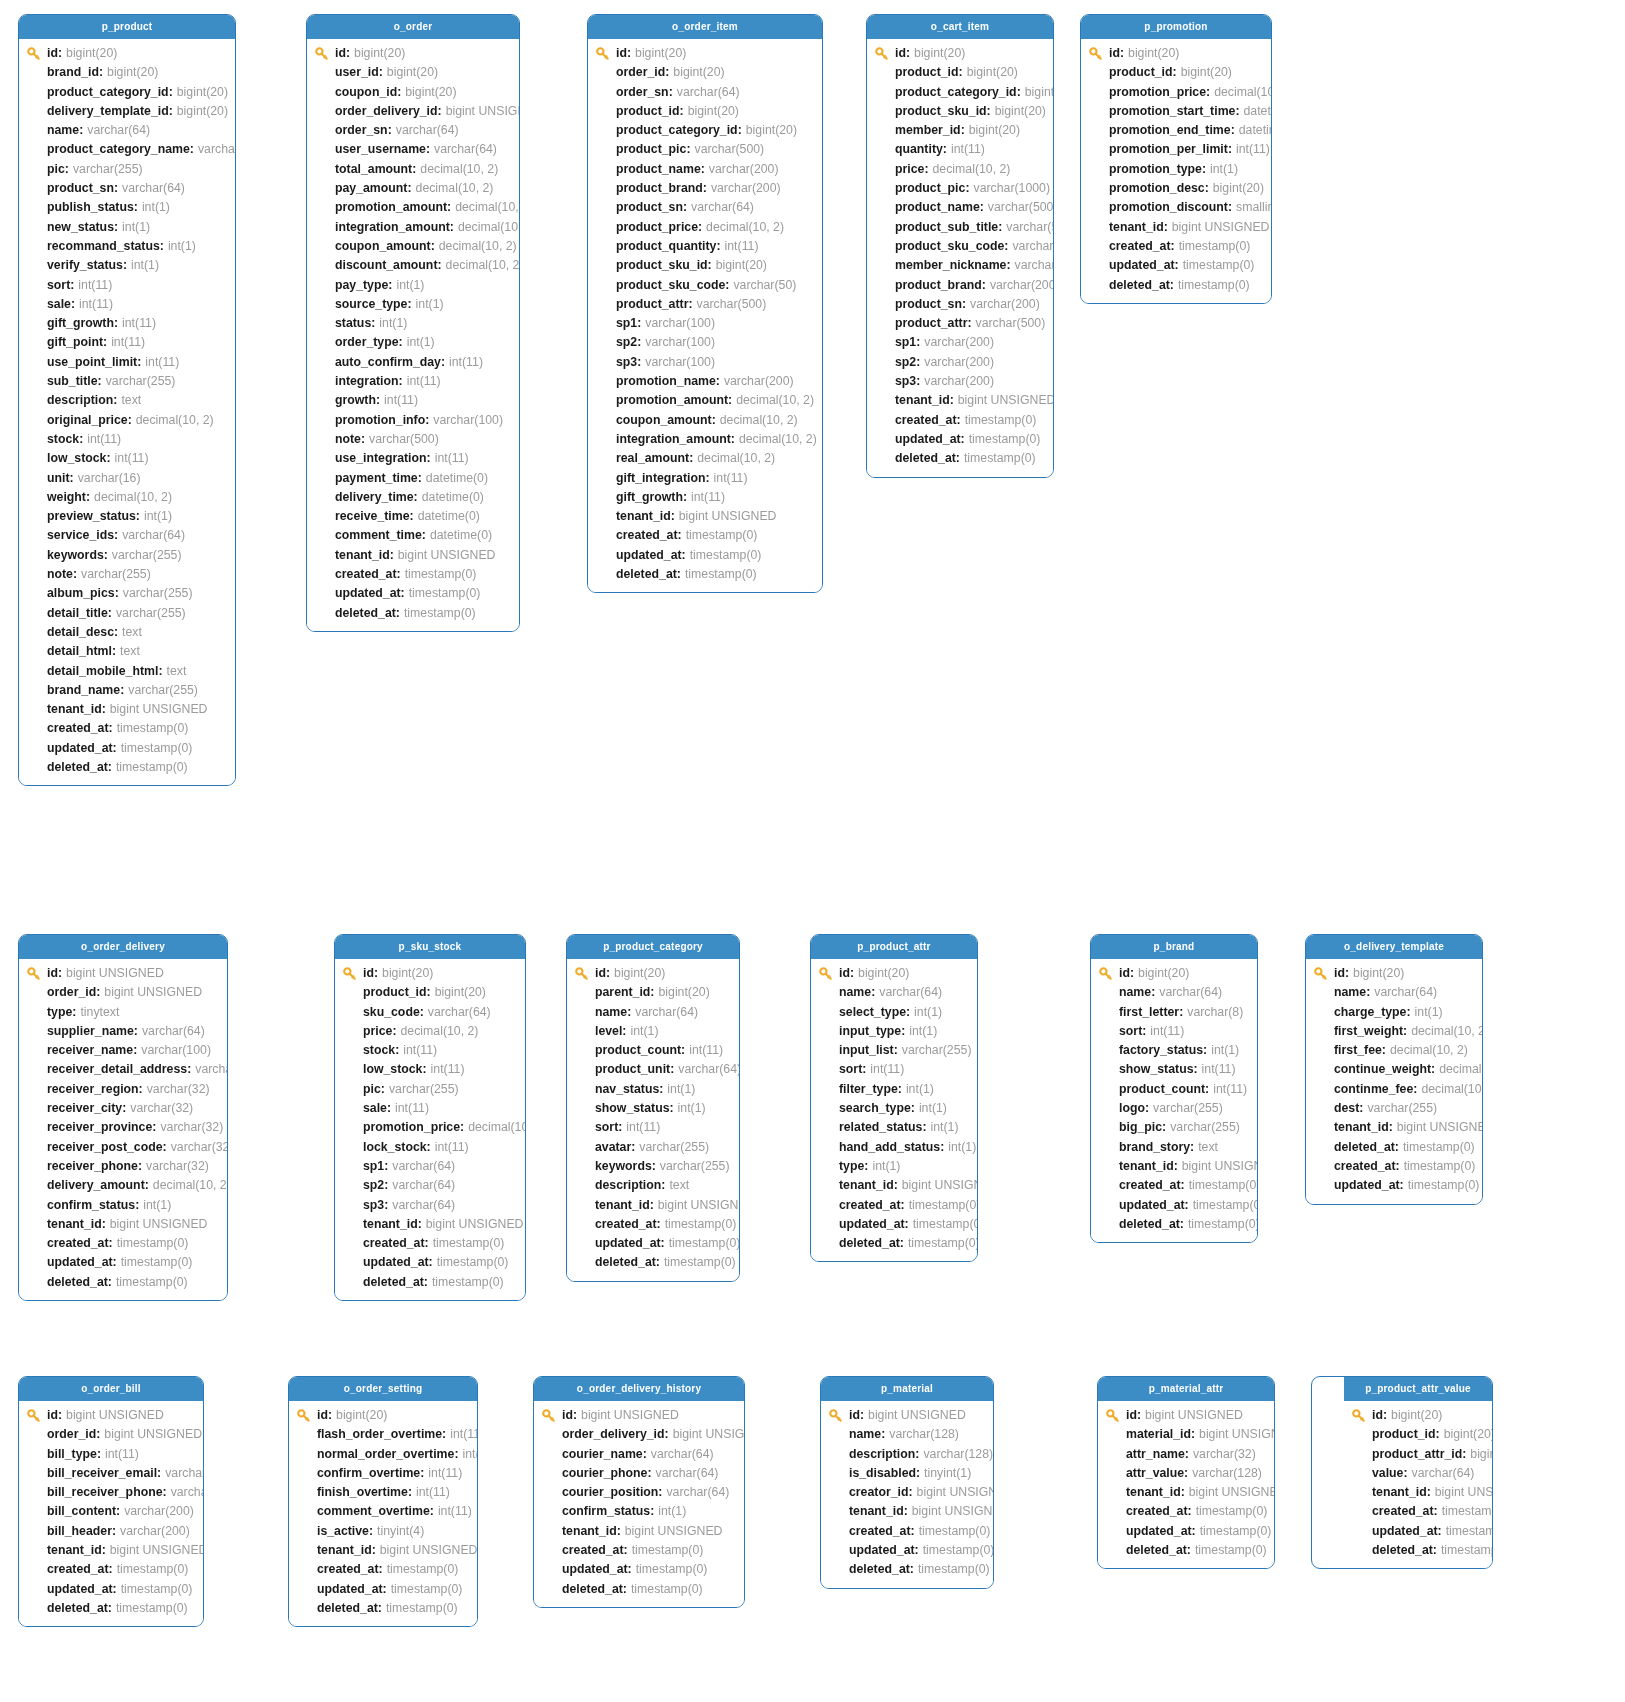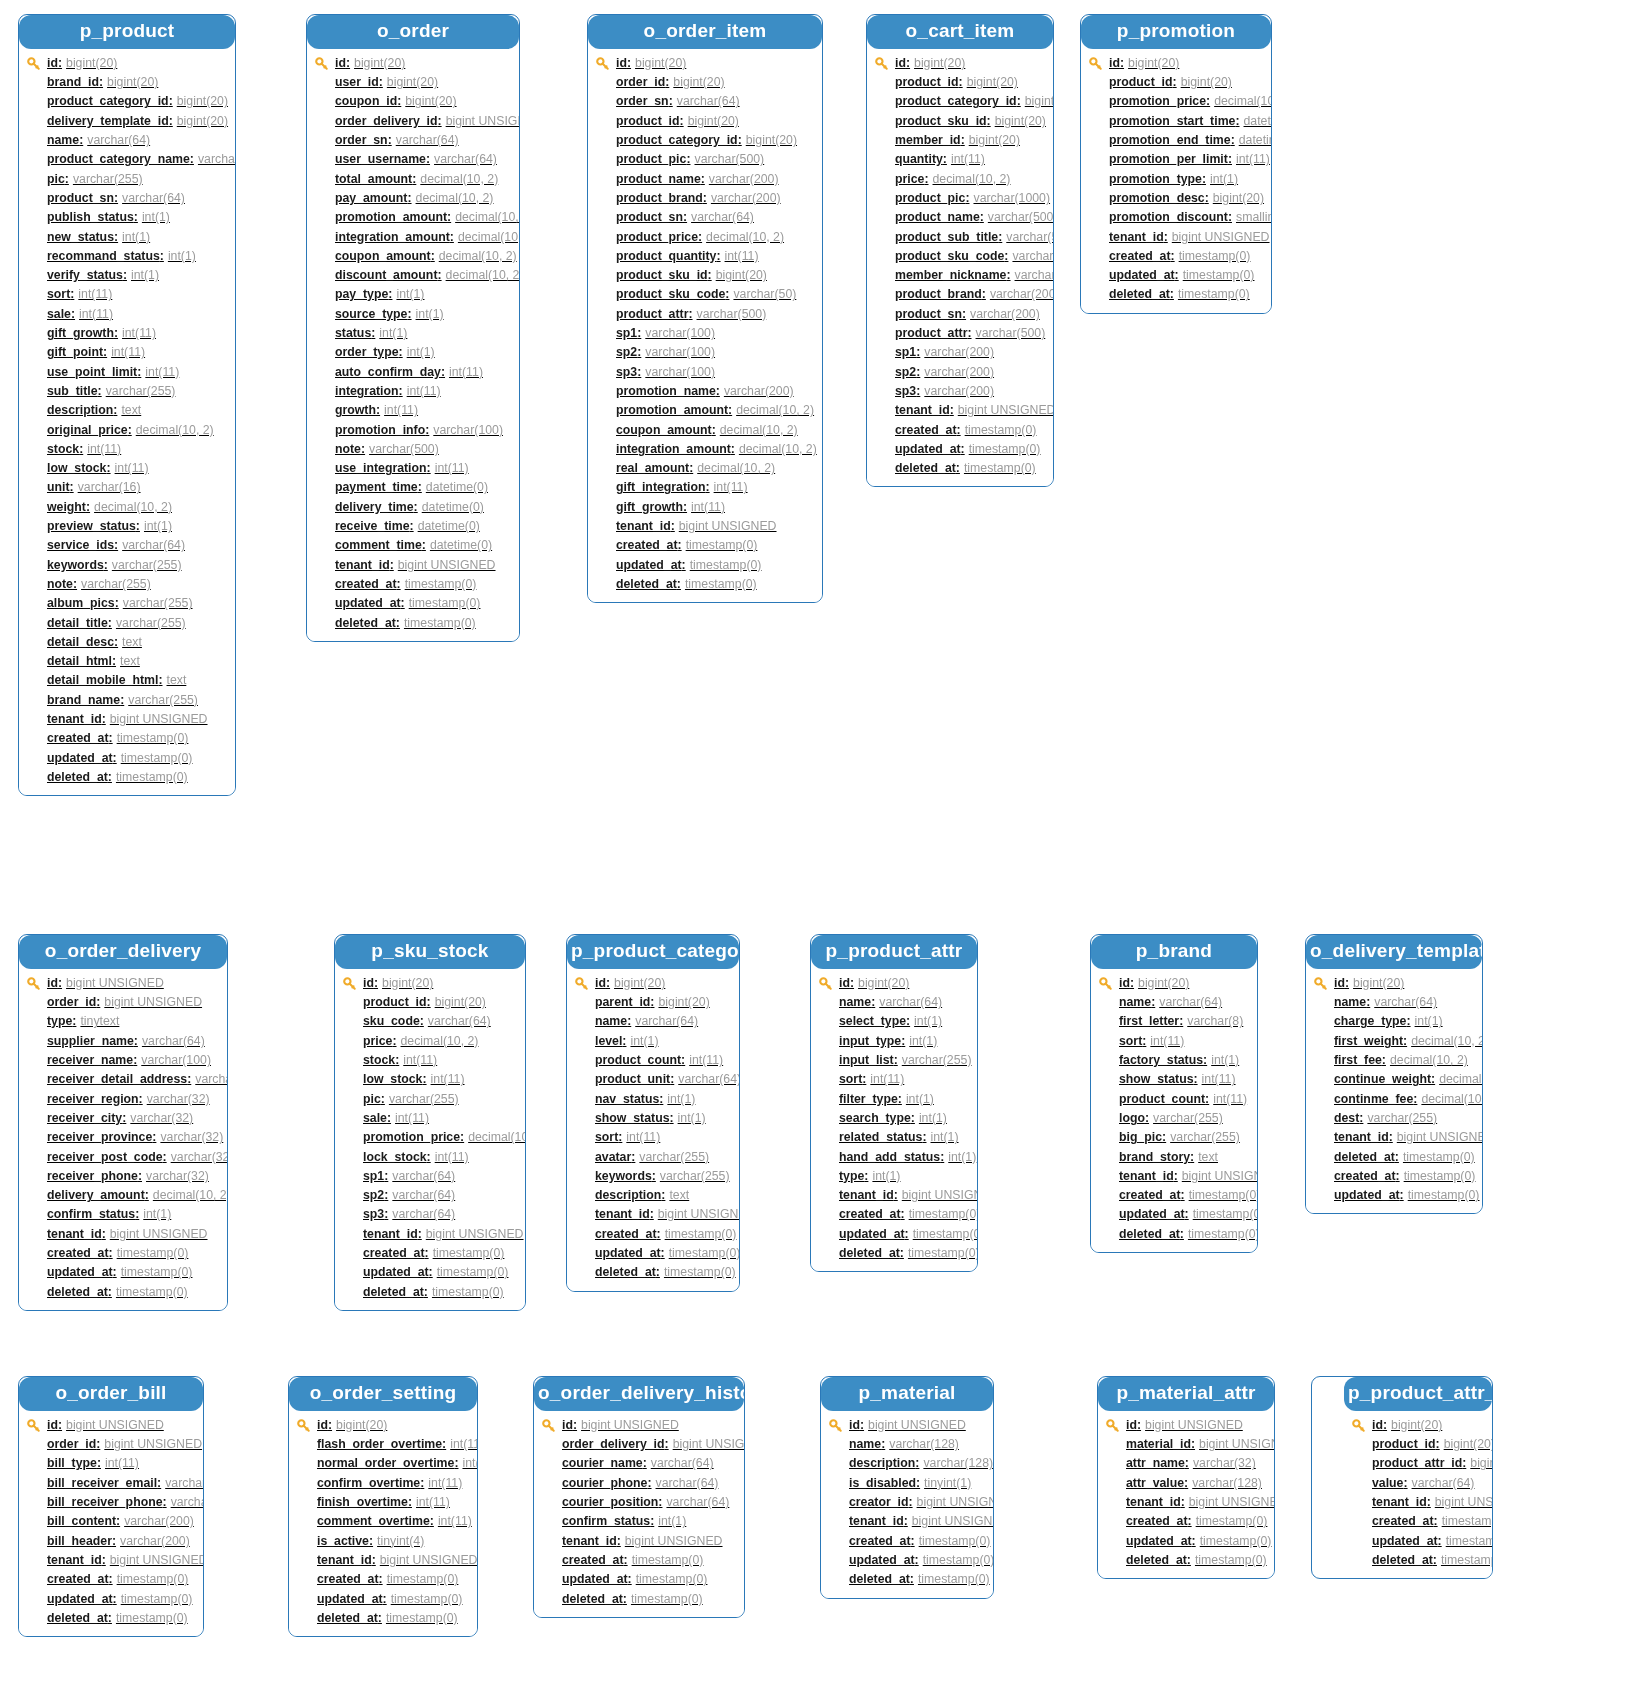--- a/index.html
+++ b/index.html
@@ -23,33 +23,31 @@
     position: absolute;
     border: 1.5px solid #2a78b8;
     border-radius: 9px;
     background: #ffffff;
     box-sizing: border-box;
     overflow: hidden;
   }
   .tbl-header {
     background: #3c8dc5;
     color: #ffffff;
-    font-size: 19px;
+    font-size: 10px;
     font-weight: bold;
     text-align: center;
     padding: 6px 4px 7px 4px;
     letter-spacing: 0.2px;
     line-height: 1.1;
     white-space: nowrap;
-    border-radius: 12px;
   }
   .tbl-body {
     padding: 5px 0 8px 0;
     background: #ffffff;
-    text-decoration: underline;
   }
   .col-row {
     display: flex;
     align-items: center;
     height: 19.3px;
     padding-left: 8px;
     white-space: nowrap;
     font-size: 12.3px;
     line-height: 19.3px;
   }

